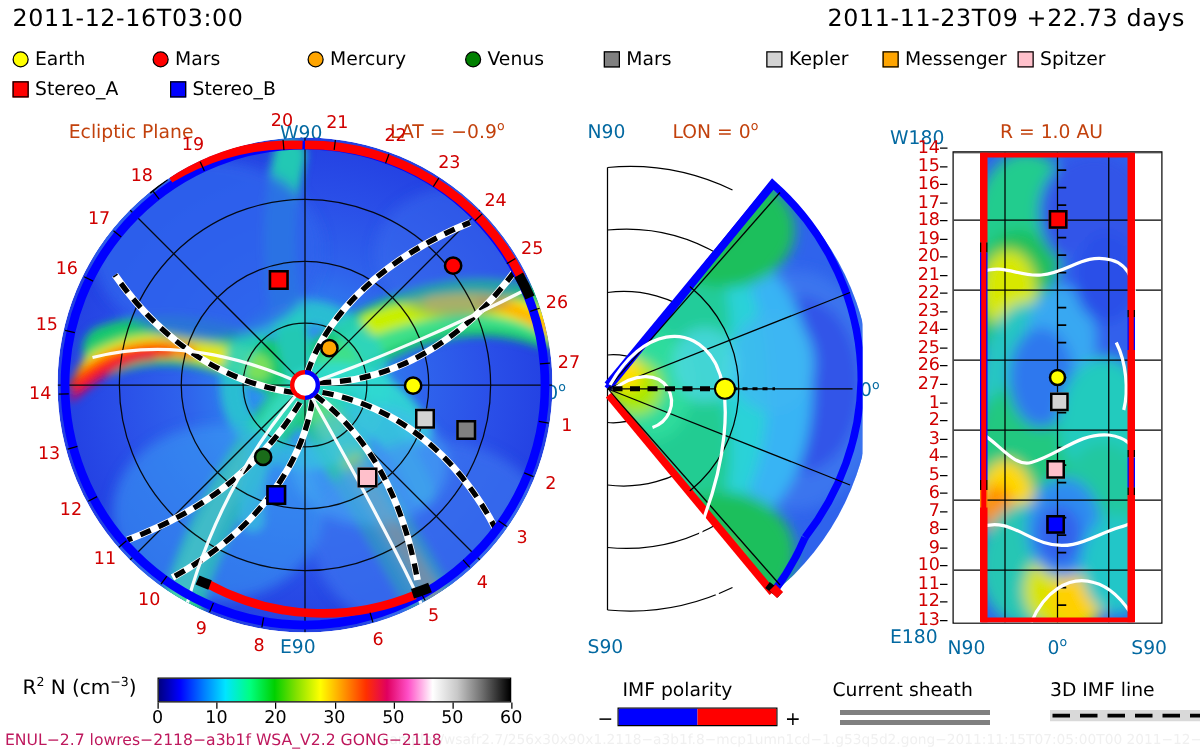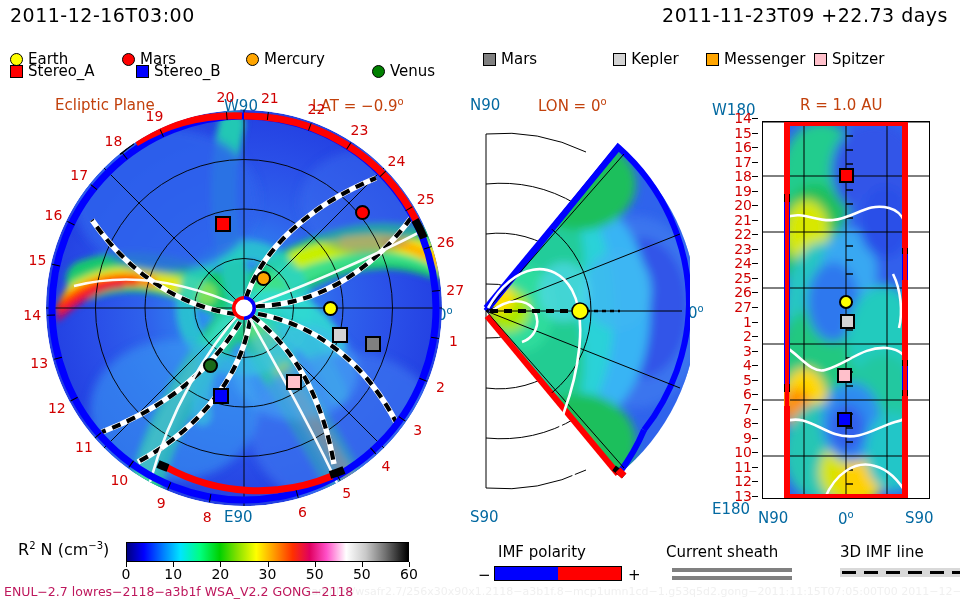--- a/index.html
+++ b/index.html
@@ -74,21 +74,21 @@
     <span class="leg-txt">Earth</span>
   </div>
   <div class="leg-item" style="width:120px;">
     <span class="leg-sym circ" style="background:#ff0000"></span>
     <span class="leg-txt">Mars</span>
   </div>
   <div class="leg-item" style="width:122px;">
     <span class="leg-sym circ" style="background:#ffa500"></span>
     <span class="leg-txt">Mercury</span>
   </div>
-  <div class="leg-item" style="width:107px;margin-top:24px;">
+  <div class="leg-item" style="width:107px;">
     <span class="leg-sym circ" style="background:#008000"></span>
     <span class="leg-txt">Venus</span>
   </div>
   <div class="leg-item" style="width:103px;">
     <span class="leg-sym" style="background:#808080"></span>
     <span class="leg-txt">Mars</span>
   </div>
   <div class="leg-item" style="width:112px;justify-content:center;">
     <span class="leg-sym" style="background:#d3d3d3"></span>
     <span class="leg-txt">Kepler</span>

